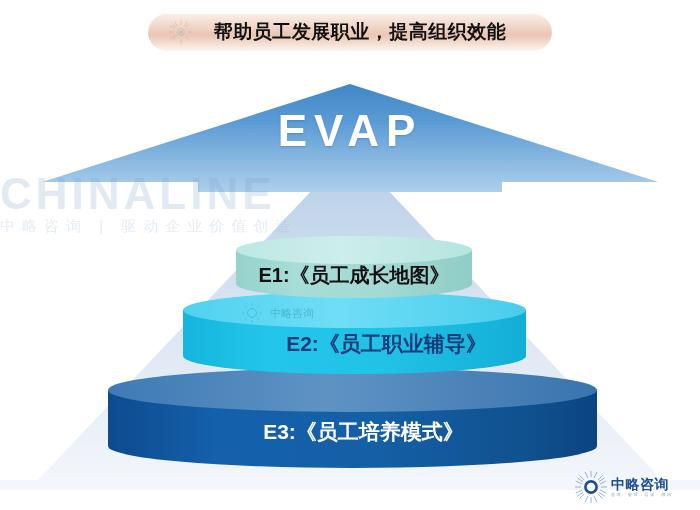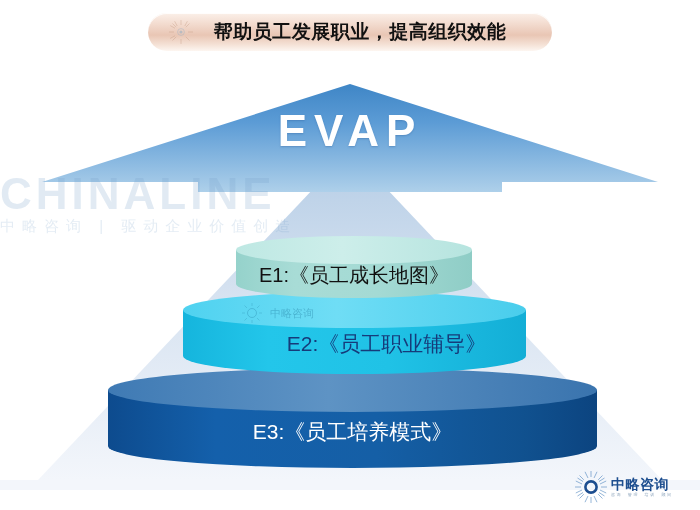--- a/index.html
+++ b/index.html
@@ -116,35 +116,35 @@
   
   .cyl {
     position: absolute;
     z-index: 3;
   }
   .cyl .cyl-label {
     position: absolute;
     left: 0;
     width: 100%;
     text-align: center;
-    font-weight: normal;
+    font-weight: bold;
     white-space: nowrap;
   }
 
   
   #cyl-1 { left: 236px; top: 236px; width: 236px; height: 62px; }
   #cyl-1 .cyl-label { top: 26px; font-size: 20px; color: #111111; }
 
   
   #cyl-2 { left: 183px; top: 292px; width: 343px; height: 82px; }
   #cyl-2 .cyl-label { top: 38px; font-size: 21px; color: #163b7a; padding-left: 32px; }
 
   
   #cyl-3 { left: 108px; top: 368px; width: 489px; height: 100px; }
-  #cyl-3 .cyl-label { top: 50px; font-size: 21px; color: #ffffff; }
+  #cyl-3 .cyl-label { top: 50px; font-size: 21px; color: #ffffff; padding-left: 11px; }
 
   
   .tier-wm {
     position: absolute;
     left: 55px;
     top: 10px;
     width: 100px;
     height: 22px;
     opacity: 0.30;
     z-index: 4;

